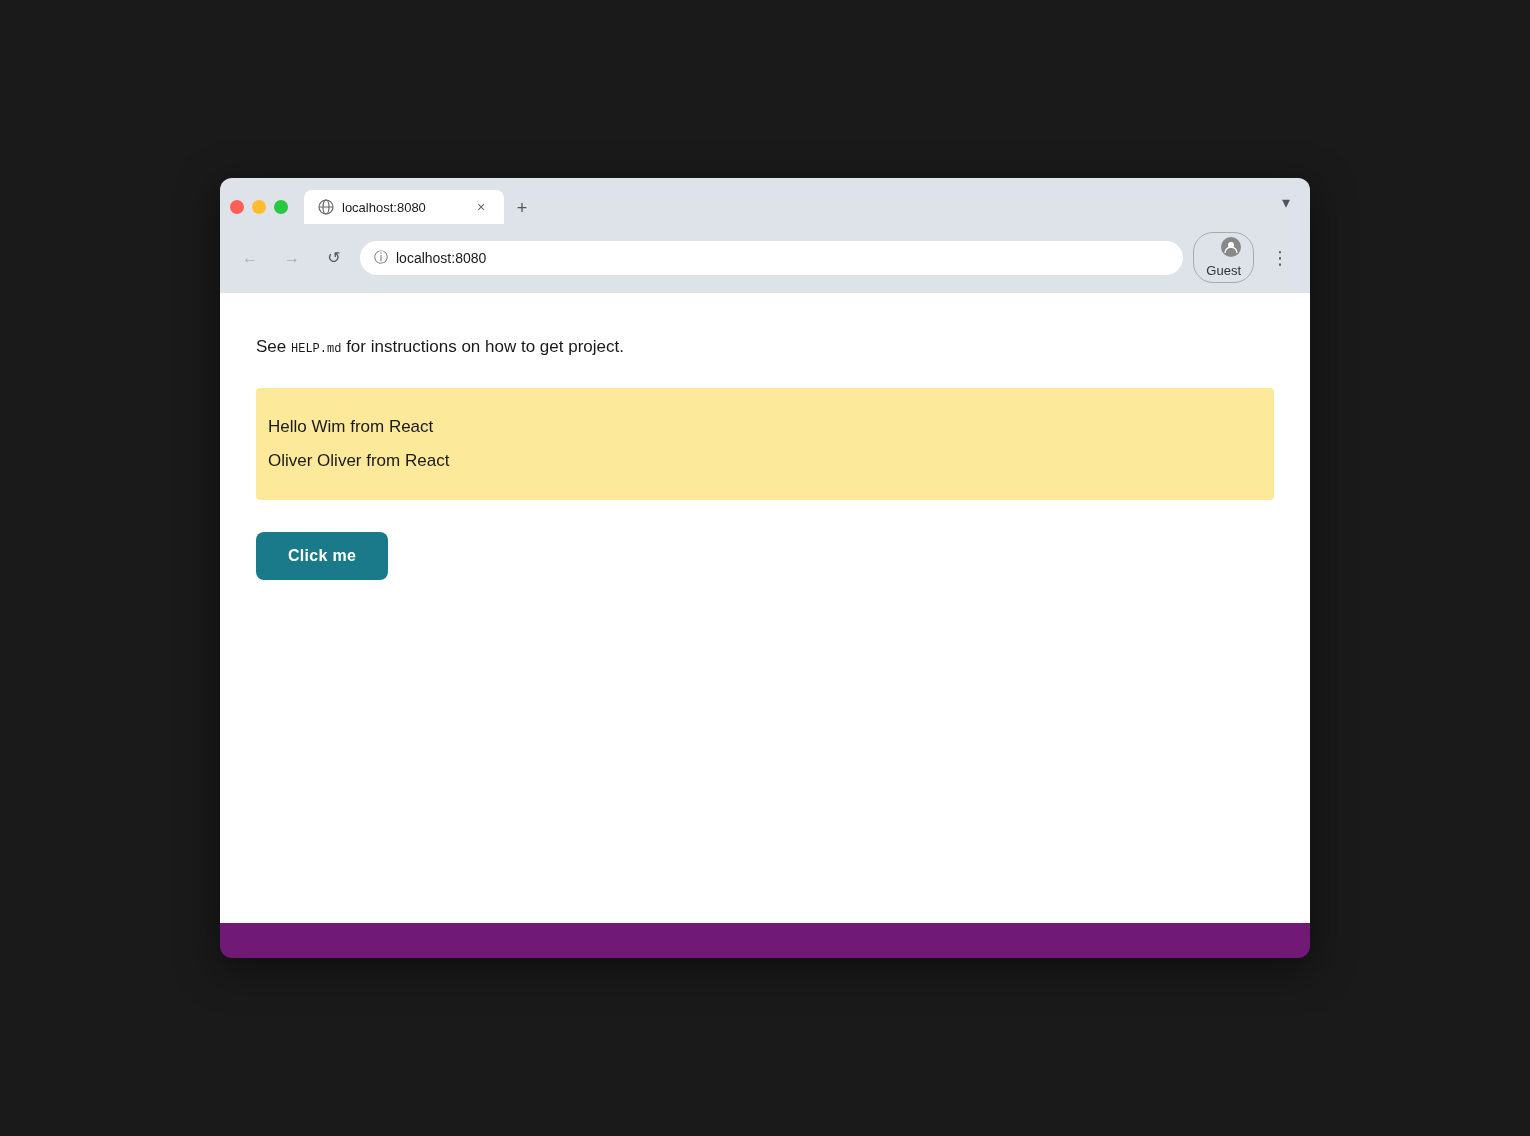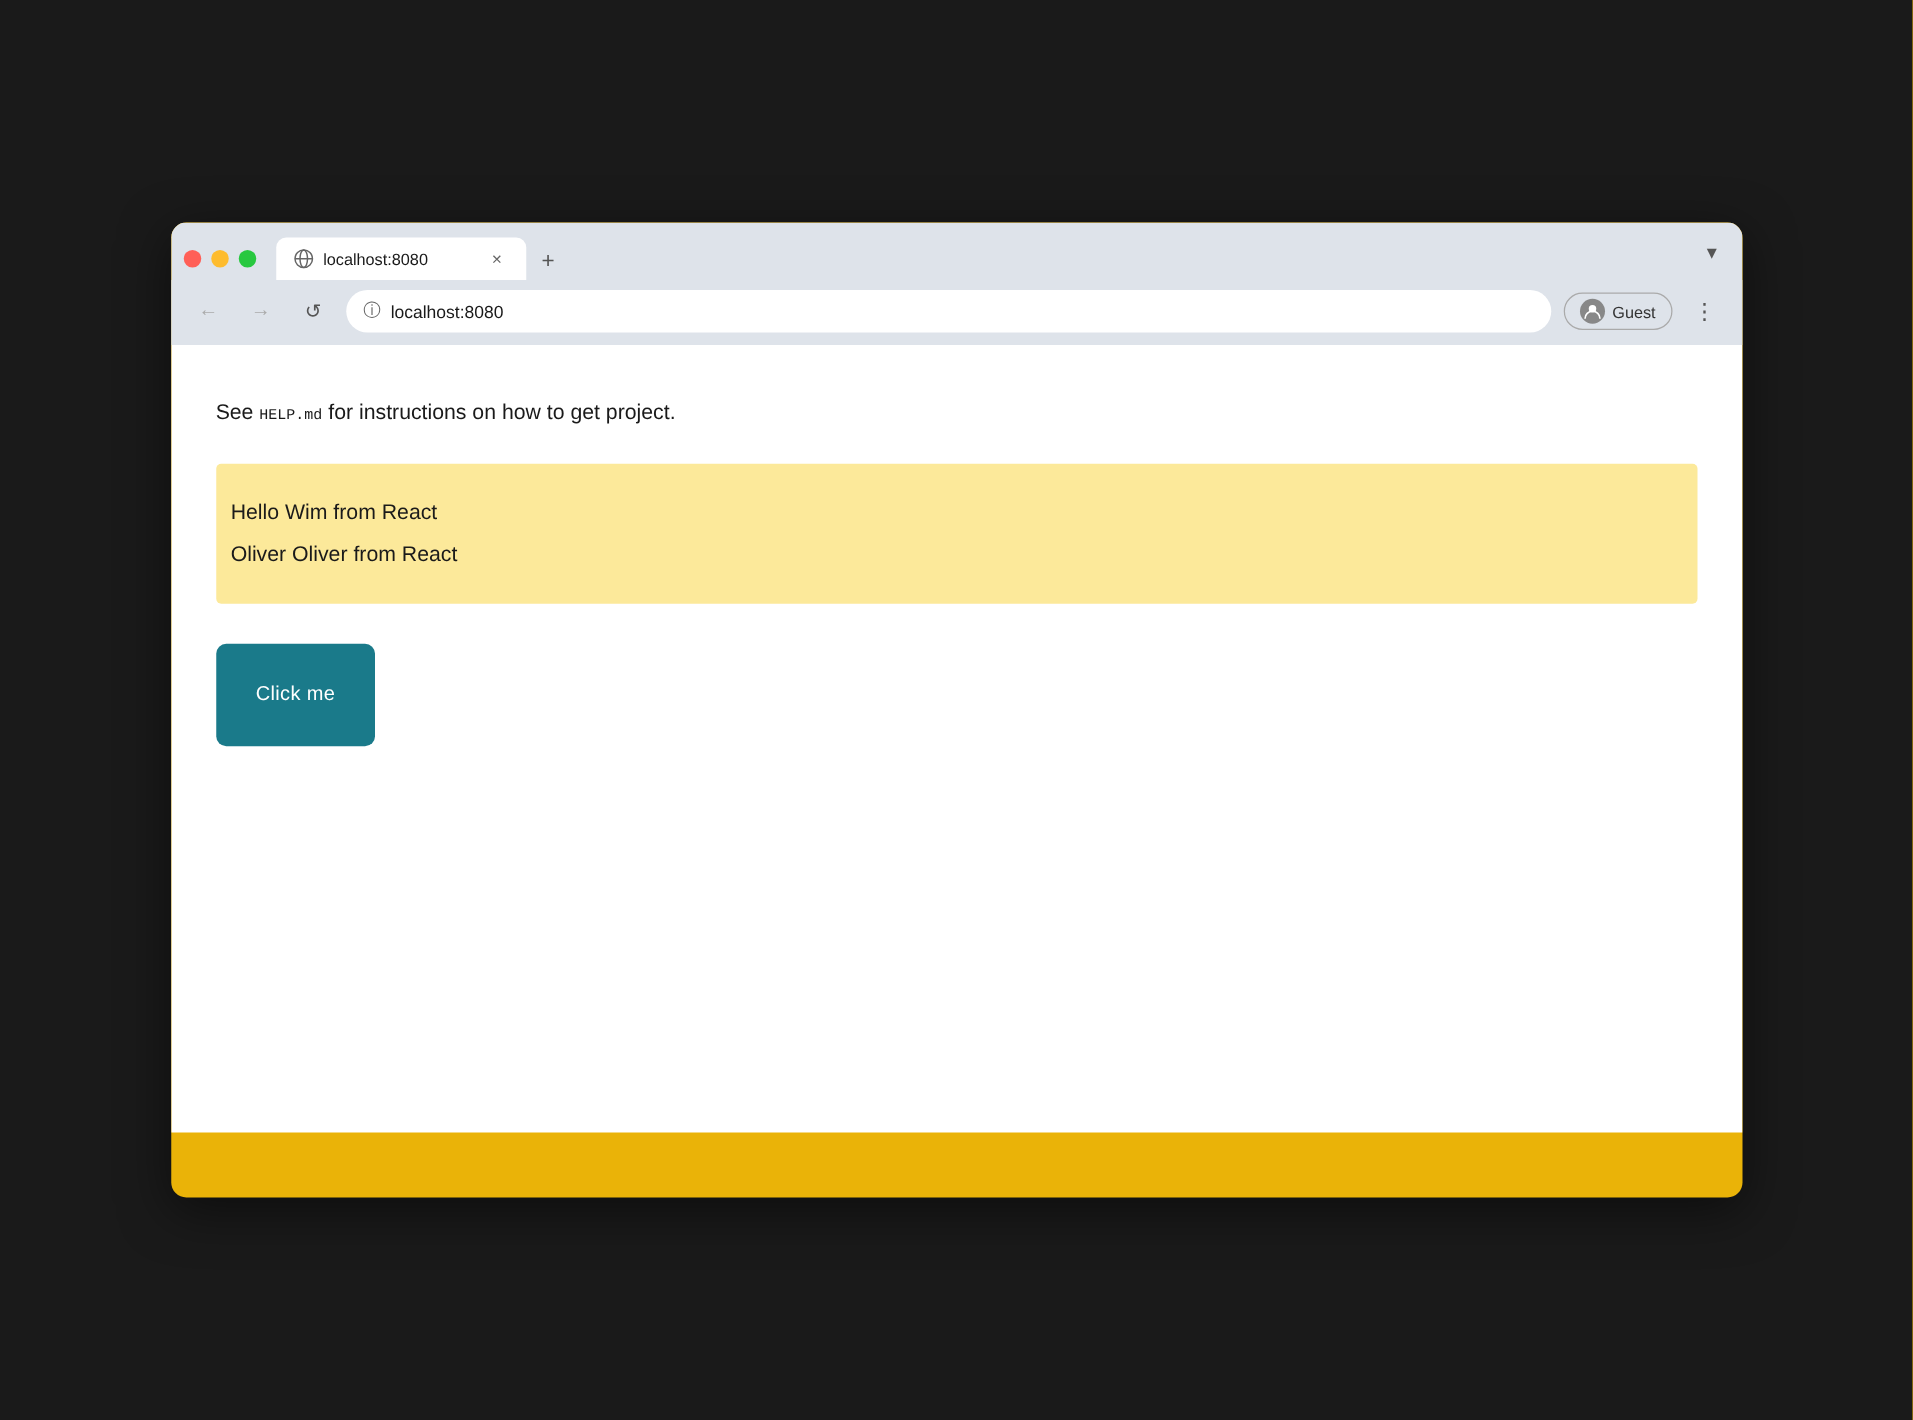--- a/index.html
+++ b/index.html
@@ -7,23 +7,23 @@
     body {
       background: #1a1a1a;
       display: flex;
       justify-content: center;
       align-items: center;
       min-height: 100vh;
       font-family: -apple-system, BlinkMacSystemFont, 'Segoe UI', sans-serif;
     }
 
     .browser-window {
-      width: 1257px;
+      width: 1090px;
       min-height: 780px;
-      background: #eab308;
+      background: #701a75;
       border-radius: 12px;
       overflow: hidden;
       box-shadow: 0 10px 40px rgba(0,0,0,0.5);
     }
 
     
     .browser-chrome {
       background: #dee3ea;
       padding: 0;
     }
@@ -170,29 +170,30 @@
       font-size: 14px;
     }
 
     .address-text {
       font-size: 14px;
       color: #1a1a1a;
     }
 
     .profile-btn {
       display: flex;
-      align-items: center;
+      align-items: flex-end;
       gap: 6px;
       border: 1.5px solid #aaa;
       border-radius: 20px;
       padding: 4px 12px;
       background: transparent;
       cursor: pointer;
       font-size: 13px;
       color: #333;
+      flex-direction: column;
     }
 
     .profile-icon {
       width: 20px;
       height: 20px;
       border-radius: 50%;
       background: #888;
       color: white;
       display: flex;
       align-items: center;
@@ -245,23 +246,23 @@
       font-size: 17px;
       color: #1a1a1a;
       line-height: 2;
     }
 
     .click-btn {
       background: #1a7a8a;
       color: #ffffff;
       border: none;
       border-radius: 8px;
-      padding: 32px 32px;
+      padding: 15px 32px;
       font-size: 16px;
-      font-weight: 400;
+      font-weight: 700;
       cursor: pointer;
       letter-spacing: 0.3px;
     }
   </style>
 </head>
 <body>
 
 <div class="browser-window">
 
   <div class="browser-chrome">

